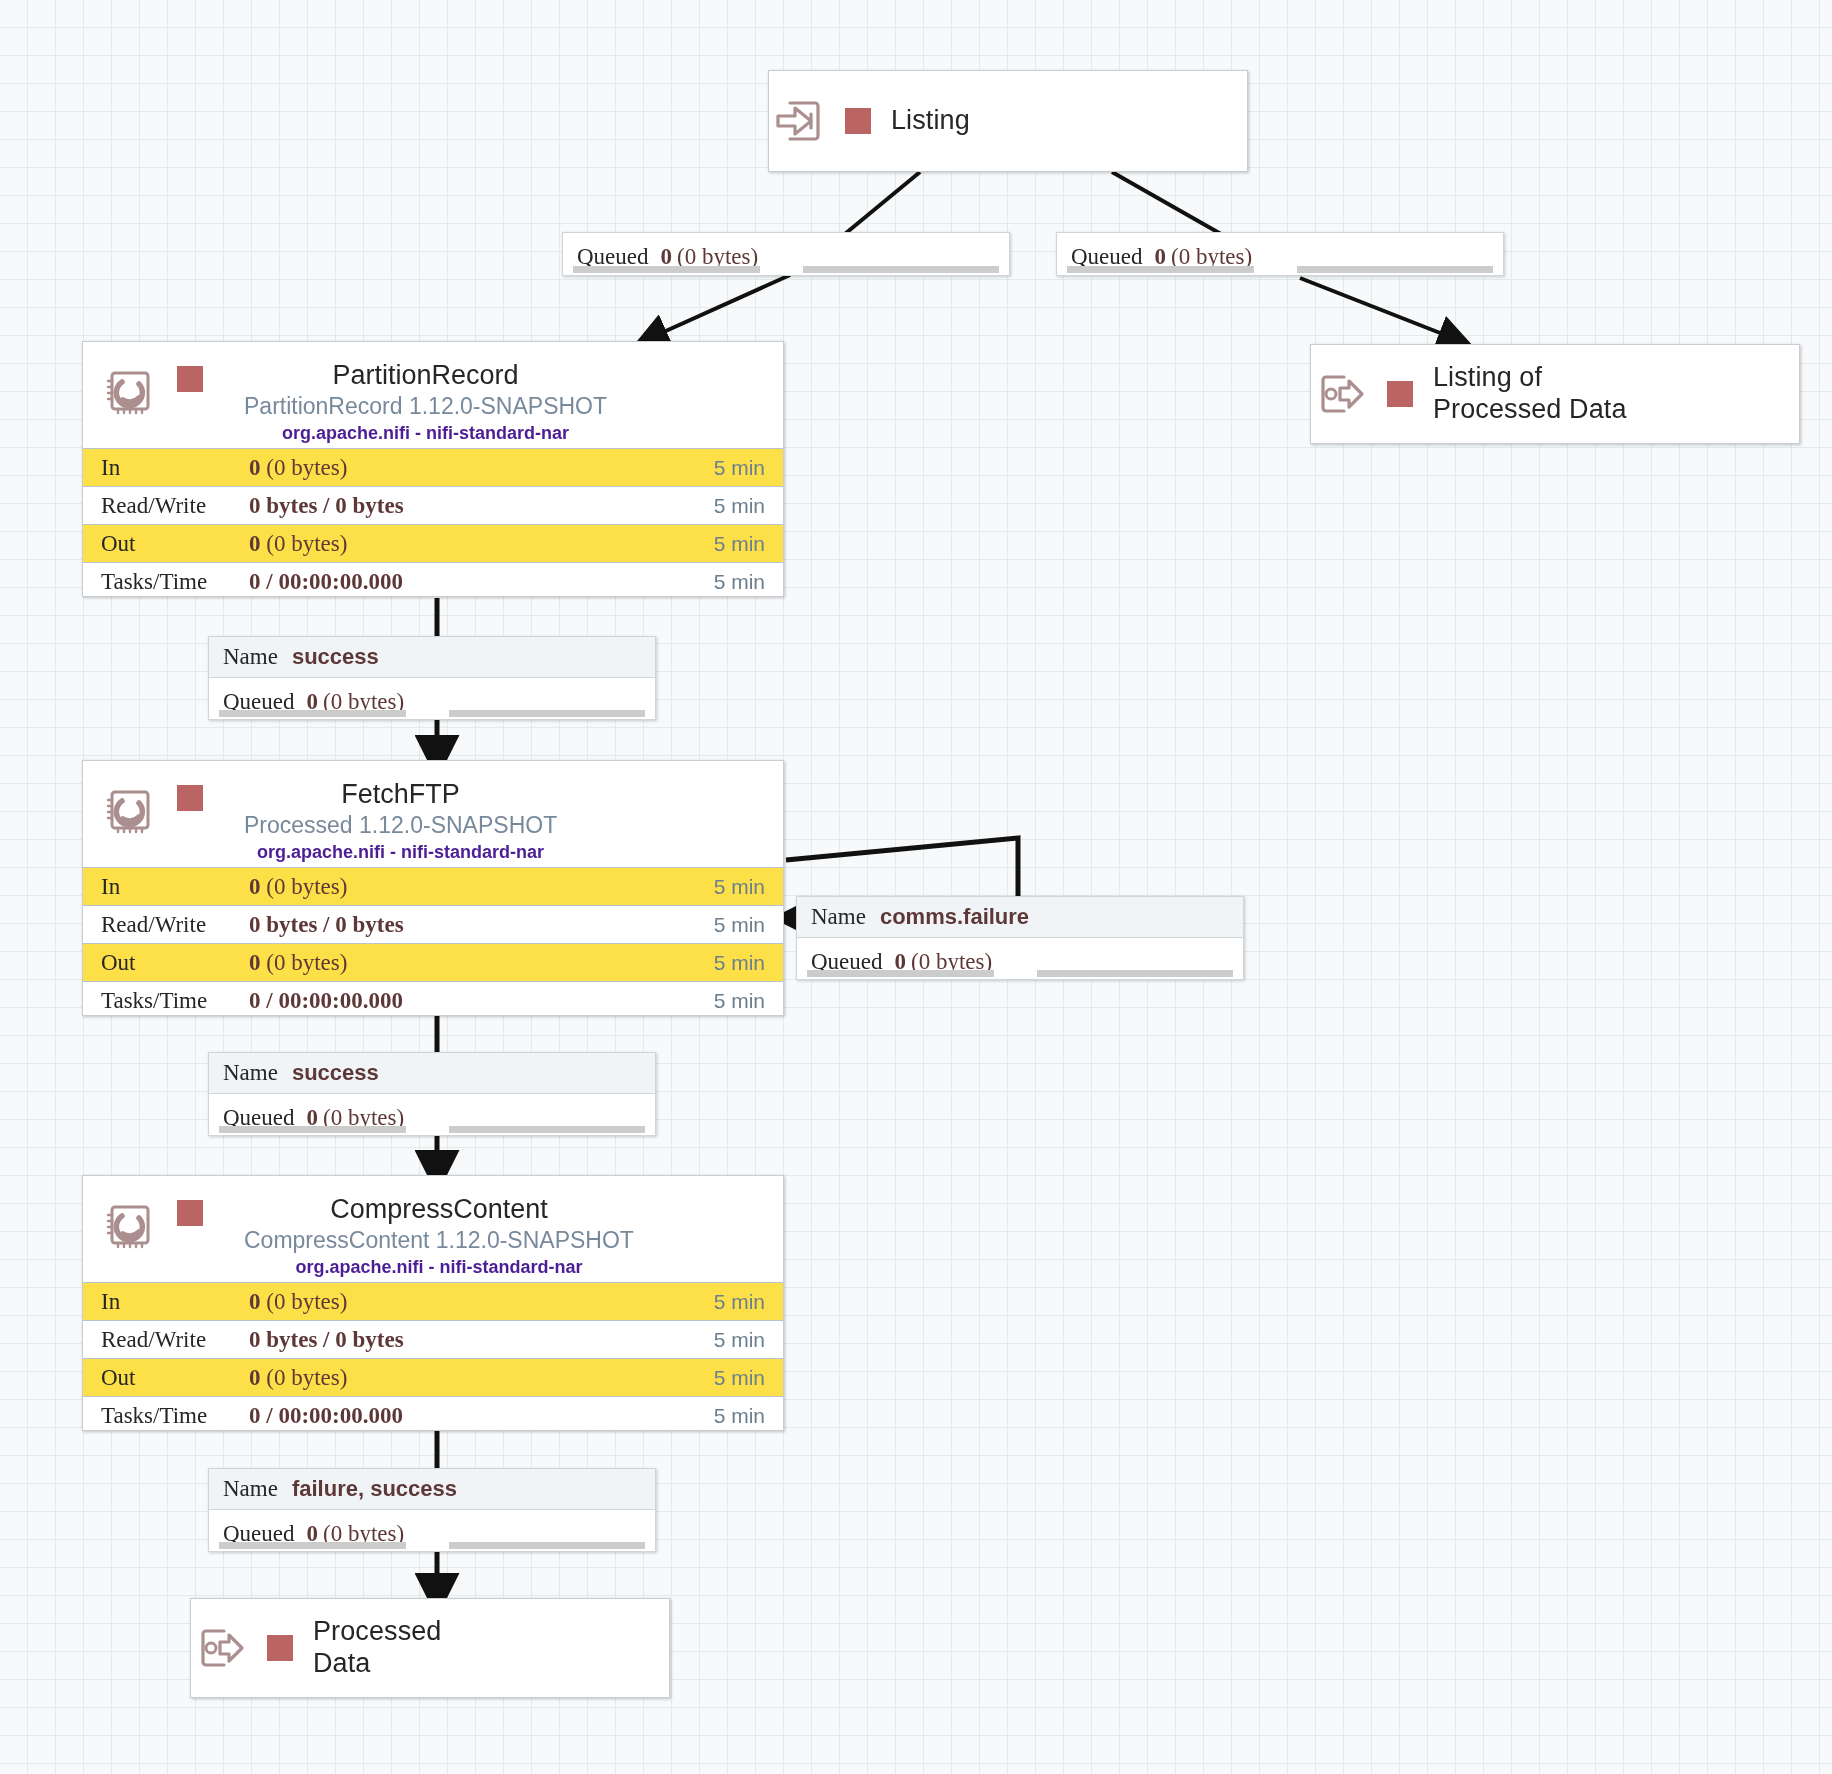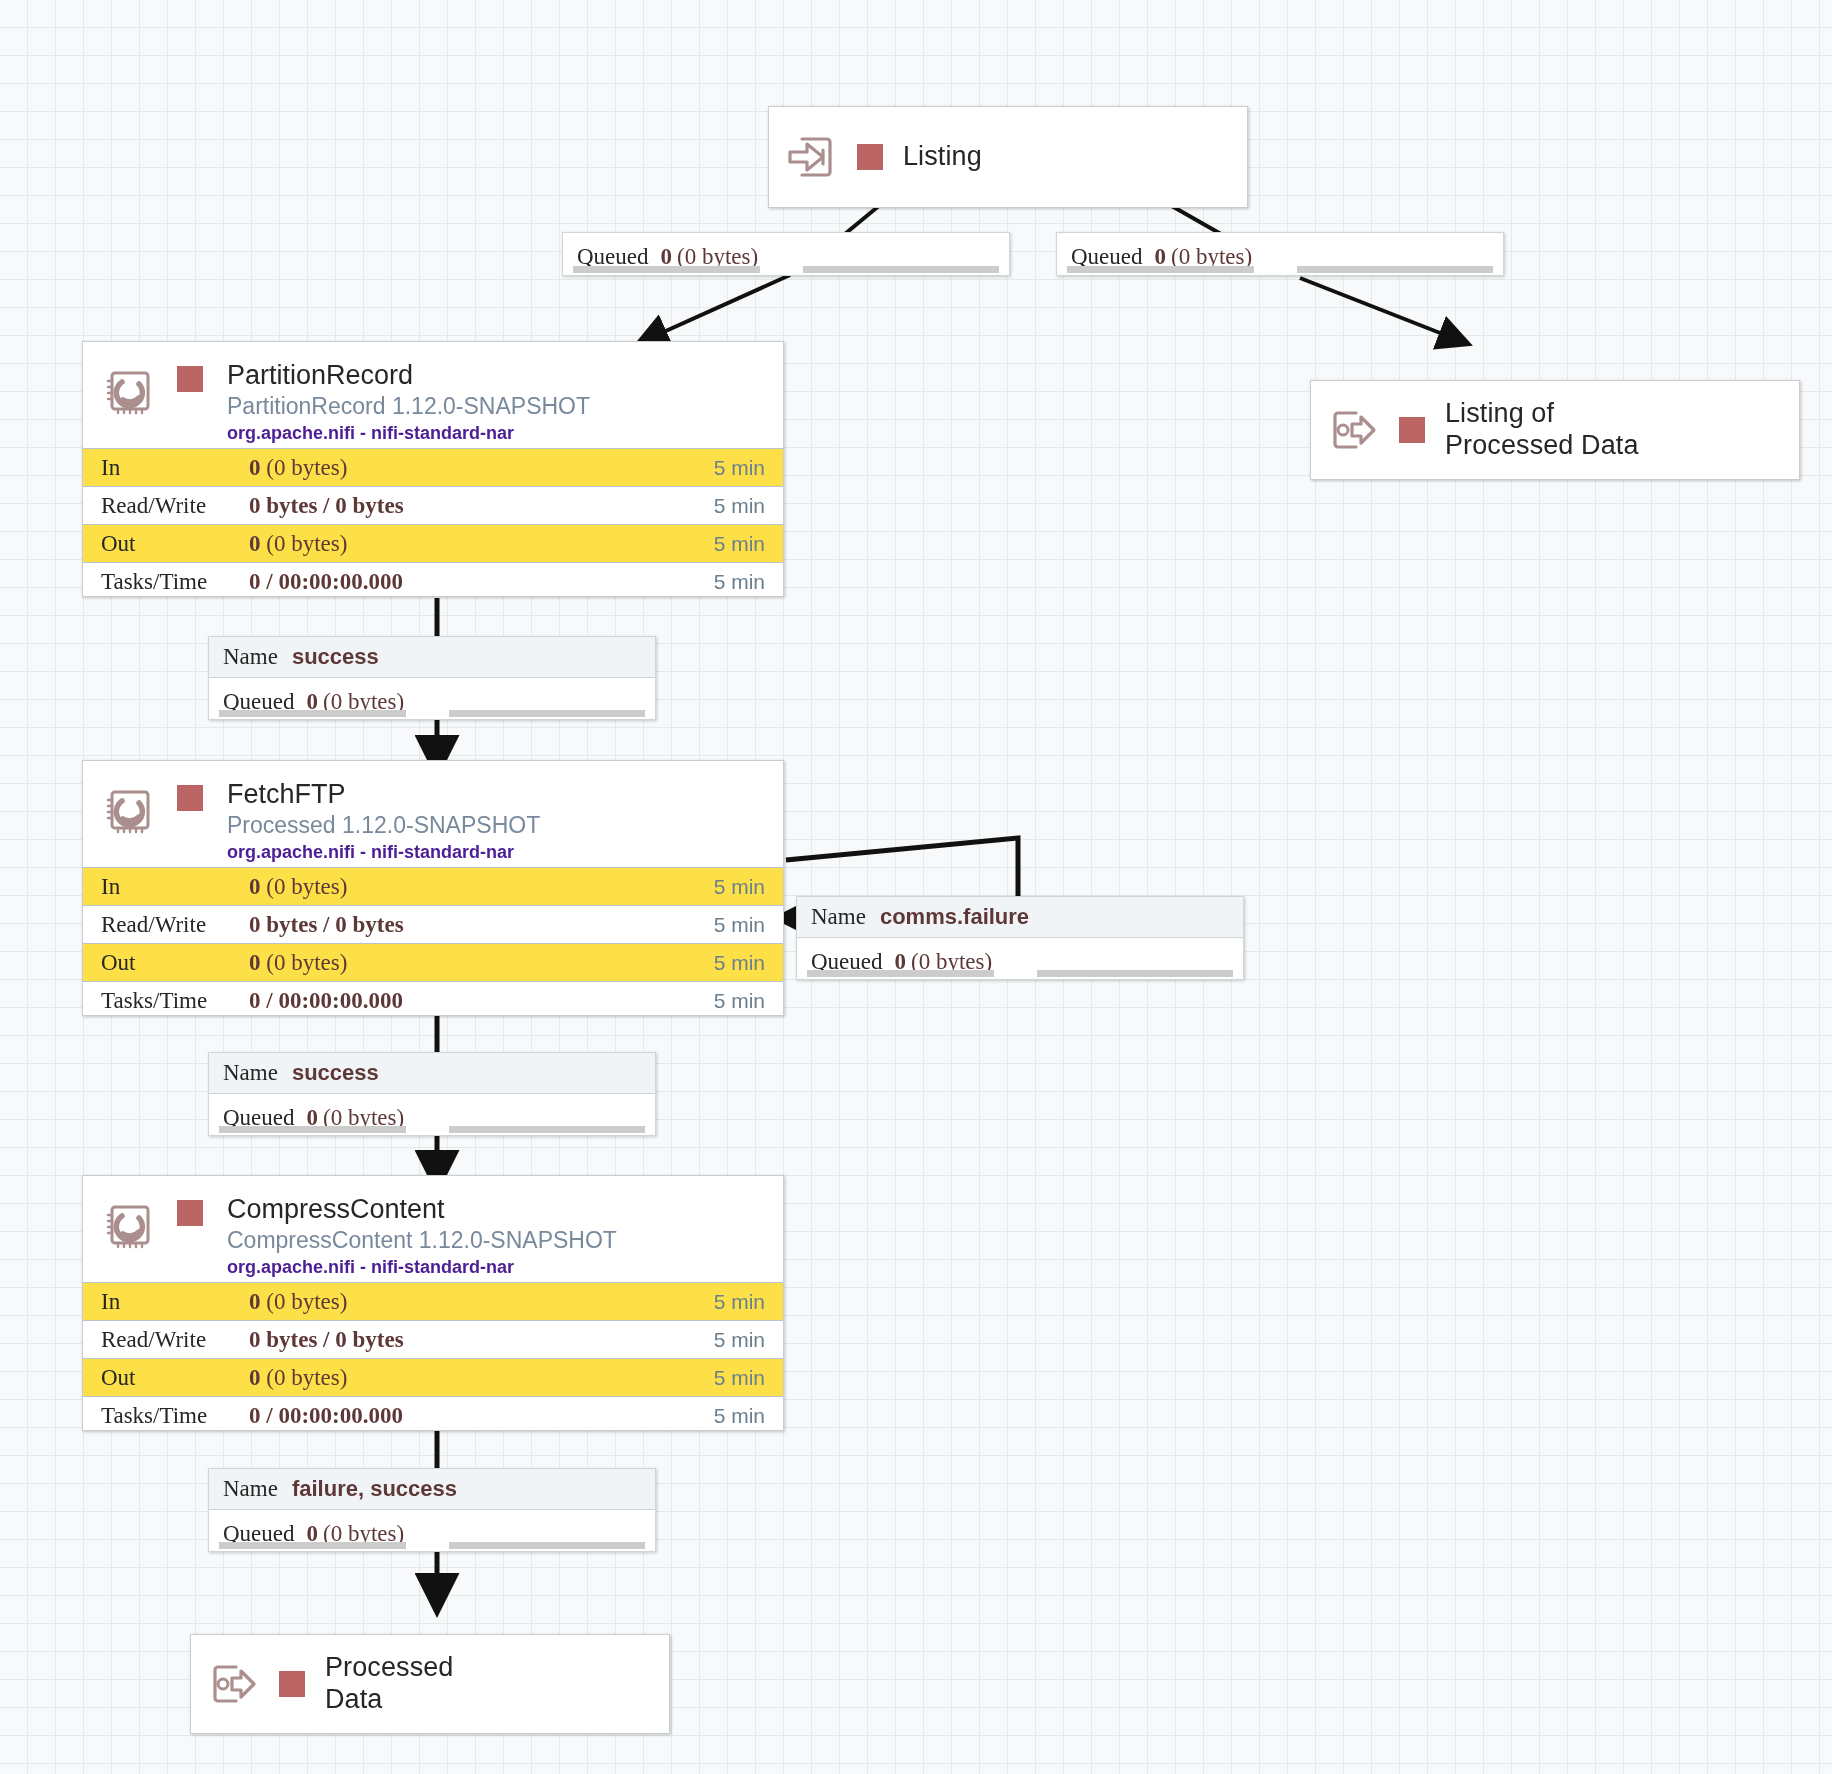--- a/index.html
+++ b/index.html
@@ -40,22 +40,21 @@
     background: #ffffff;
     border: 1px solid #c7cdd1;
     box-shadow: 1px 1px 3px rgba(0,0,0,0.22);
     box-sizing: border-box;
   }
 
   
   .port {
     display: flex;
     align-items: center;
-    padding: 0 12px;
-    margin-top: 36px;
+    padding: 0 0;
   }
   .port-icon {
     width: 58px;
     height: 58px;
     flex: 0 0 58px;
     display: flex;
     align-items: center;
     justify-content: center;
   }
   .port-icon svg { display: block; }
@@ -93,22 +92,23 @@
   .proc-swatch {
     width: 26px;
     height: 26px;
     background: #ba6464;
     flex: 0 0 26px;
     margin-left: 18px;
     margin-right: 0;
     margin-top: 6px;
   }
   .proc-titles {
-    margin-left: 24px;
+    margin-left: 41px;
     overflow: hidden;
+    text-align: center;
   }
   .proc-name {
     font-size: 27px;
     color: #262626;
     line-height: 1.12;
     white-space: nowrap;
   }
   .proc-type {
     font-size: 23px;
     color: #77899b;

